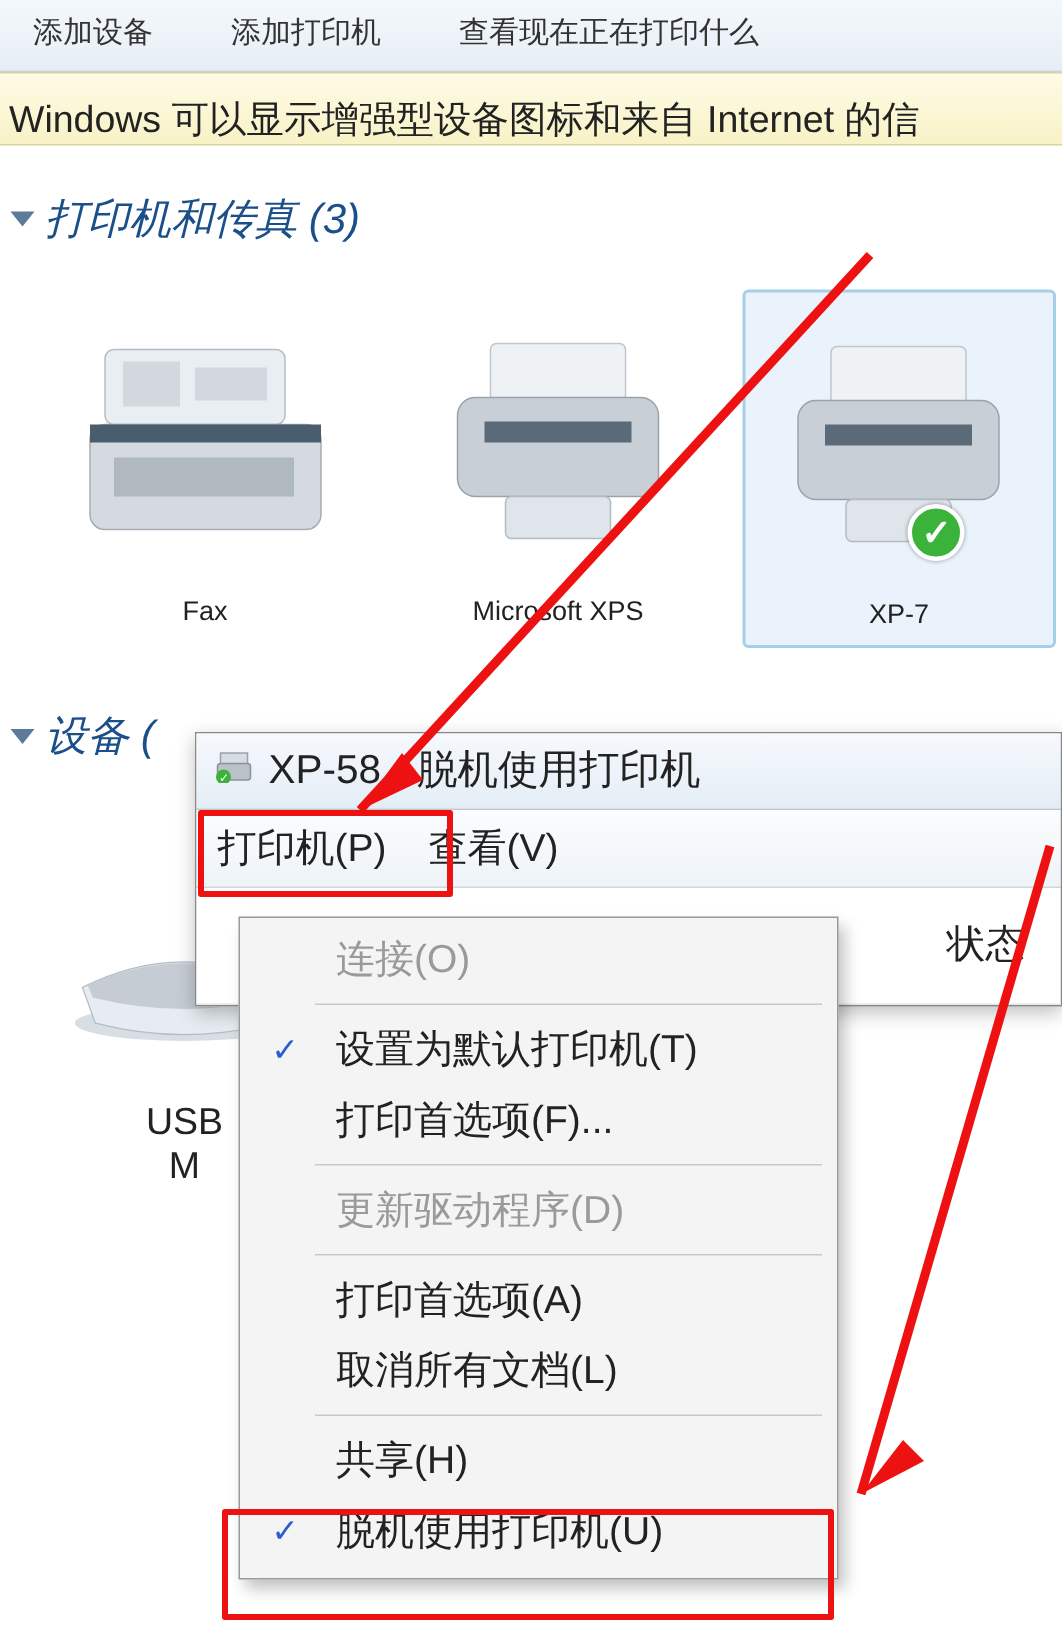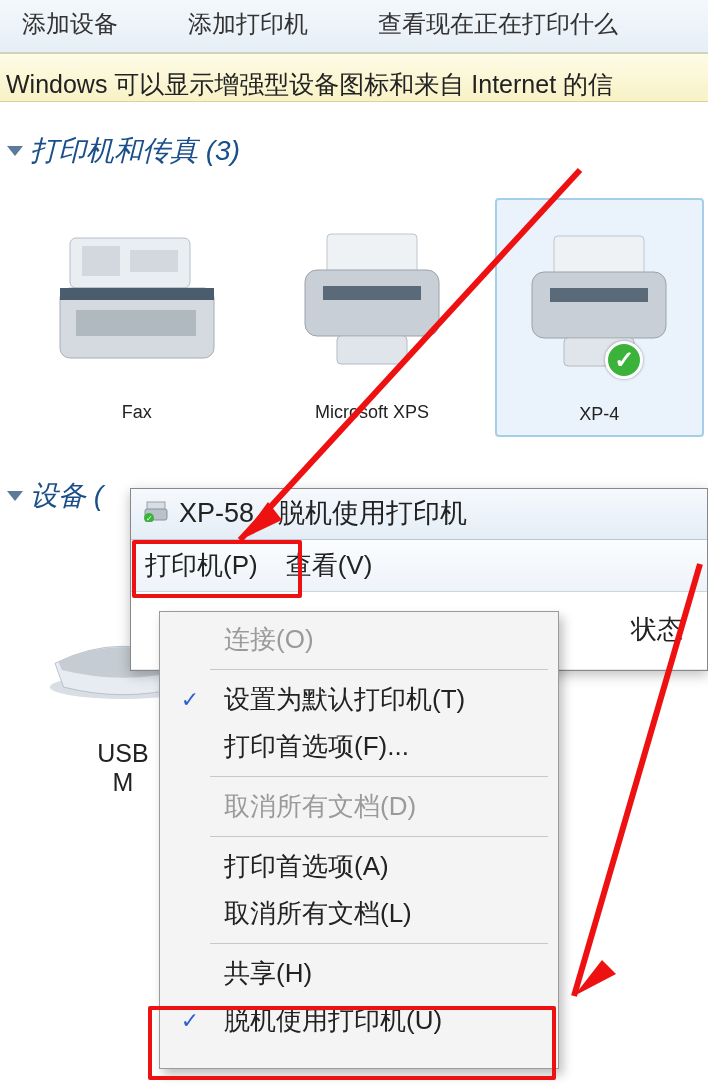--- a/index.html
+++ b/index.html
@@ -1,22 +1,22 @@
 <!DOCTYPE html>
 <html><head>
 <meta charset="utf-8">
 <style>
   * { box-sizing: border-box; margin: 0; padding: 0; font-family: "Microsoft YaHei", "Segoe UI", Tahoma, sans-serif; }
   body { width: 708px; height: 1086px; overflow: hidden; background: #fff; position: relative; }
 
   .toolbar {
-    display: flex; gap: 70px; padding: 8px 20px 12px 22px;
+    display: flex; gap: 52px; padding: 8px 20px 12px 22px;
     background: linear-gradient(#f4f8fc,#e6eef6);
     border-bottom: 1px solid #c7d2dc;
-    font-size: 24px; color: #333;
+    font-size: 20px; color: #333;
   }
   .toolbar .tb-item { cursor: pointer; }
 
   .notice {
     background: linear-gradient(#fefbe6,#f8f2c6);
     border-top: 1px solid #d9d3a0;
     border-bottom: 1px solid #d9d3a0;
     padding: 14px 8px 0 6px;
     font-size: 25px; color: #222;
   }
@@ -79,21 +79,21 @@
     display:flex; justify-content:flex-end;
     background:#fff; padding:20px 24px 0 0; font-size:26px; color:#222;
     border-bottom:1px solid #e2e7ec; height:78px;
   }
 
   
   .dropdown {
     position:absolute; left:28px; top:122px; width:400px;
     background:#f4f4f4; border:1px solid #9a9a9a;
     box-shadow: 4px 6px 10px rgba(0,0,0,.25);
-    padding: 4px 2px 24px 2px;
+    padding: 4px 2px 8px 2px;
   }
   .dd-item {
     display:flex; align-items:center; gap:14px;
     padding: 6px 16px 6px 8px;
     font-size:26px; color:#222; white-space:nowrap;
   }
   .dd-item .check-slot { width:40px; display:flex; justify-content:center; color:#2a5fd0; font-size:22px; }
   .dd-item.disabled { color:#9a9a9a; }
   .dd-sep { height:1px; background:#c8c8c8; margin:6px 8px 6px 48px; }
 
@@ -151,21 +151,21 @@
   <div class="device selected" style="width:210px; margin-left:auto;">
     <div class="icon-wrap">
       <svg class="printer-svg" viewBox="0 0 170 150">
         <rect x="40" y="6" width="90" height="40" rx="4" fill="#eef2f5" stroke="#bfc6cd"></rect>
         <rect x="18" y="42" width="134" height="66" rx="12" fill="#c8cfd6" stroke="#9aa2aa"></rect>
         <rect x="50" y="108" width="70" height="28" rx="4" fill="#dfe5ea" stroke="#b3bbc2"></rect>
         <rect x="36" y="58" width="98" height="14" fill="#5a6a78"></rect>
       </svg>
     </div>
     <div class="badge-check">✓</div>
-    <div class="label">XP-4</div>
+    <div class="label">XP-7</div>
   </div>
 </div>
 
 <div class="section-header devices-section2">
   <span class="tri"></span>
   <span>设备 (</span>
 </div>
 
 <div class="scanner-device">
   <div class="icon-wrap">
@@ -209,21 +209,21 @@
       <span class="check-slot">✓</span>
         <span>设置为默认打印机(T)</span>
     </div>
     <div class="dd-item">
       <span class="check-slot"></span>
         <span>打印首选项(F)...</span>
     </div>
     <div class="dd-sep"></div>
     <div class="dd-item disabled">
       <span class="check-slot"></span>
-        <span>取消所有文档(D)</span>
+        <span>更新驱动程序(D)</span>
     </div>
     <div class="dd-sep"></div>
     <div class="dd-item">
       <span class="check-slot"></span>
         <span>打印首选项(A)</span>
     </div>
     <div class="dd-item">
       <span class="check-slot"></span>
         <span>取消所有文档(L)</span>
     </div>

